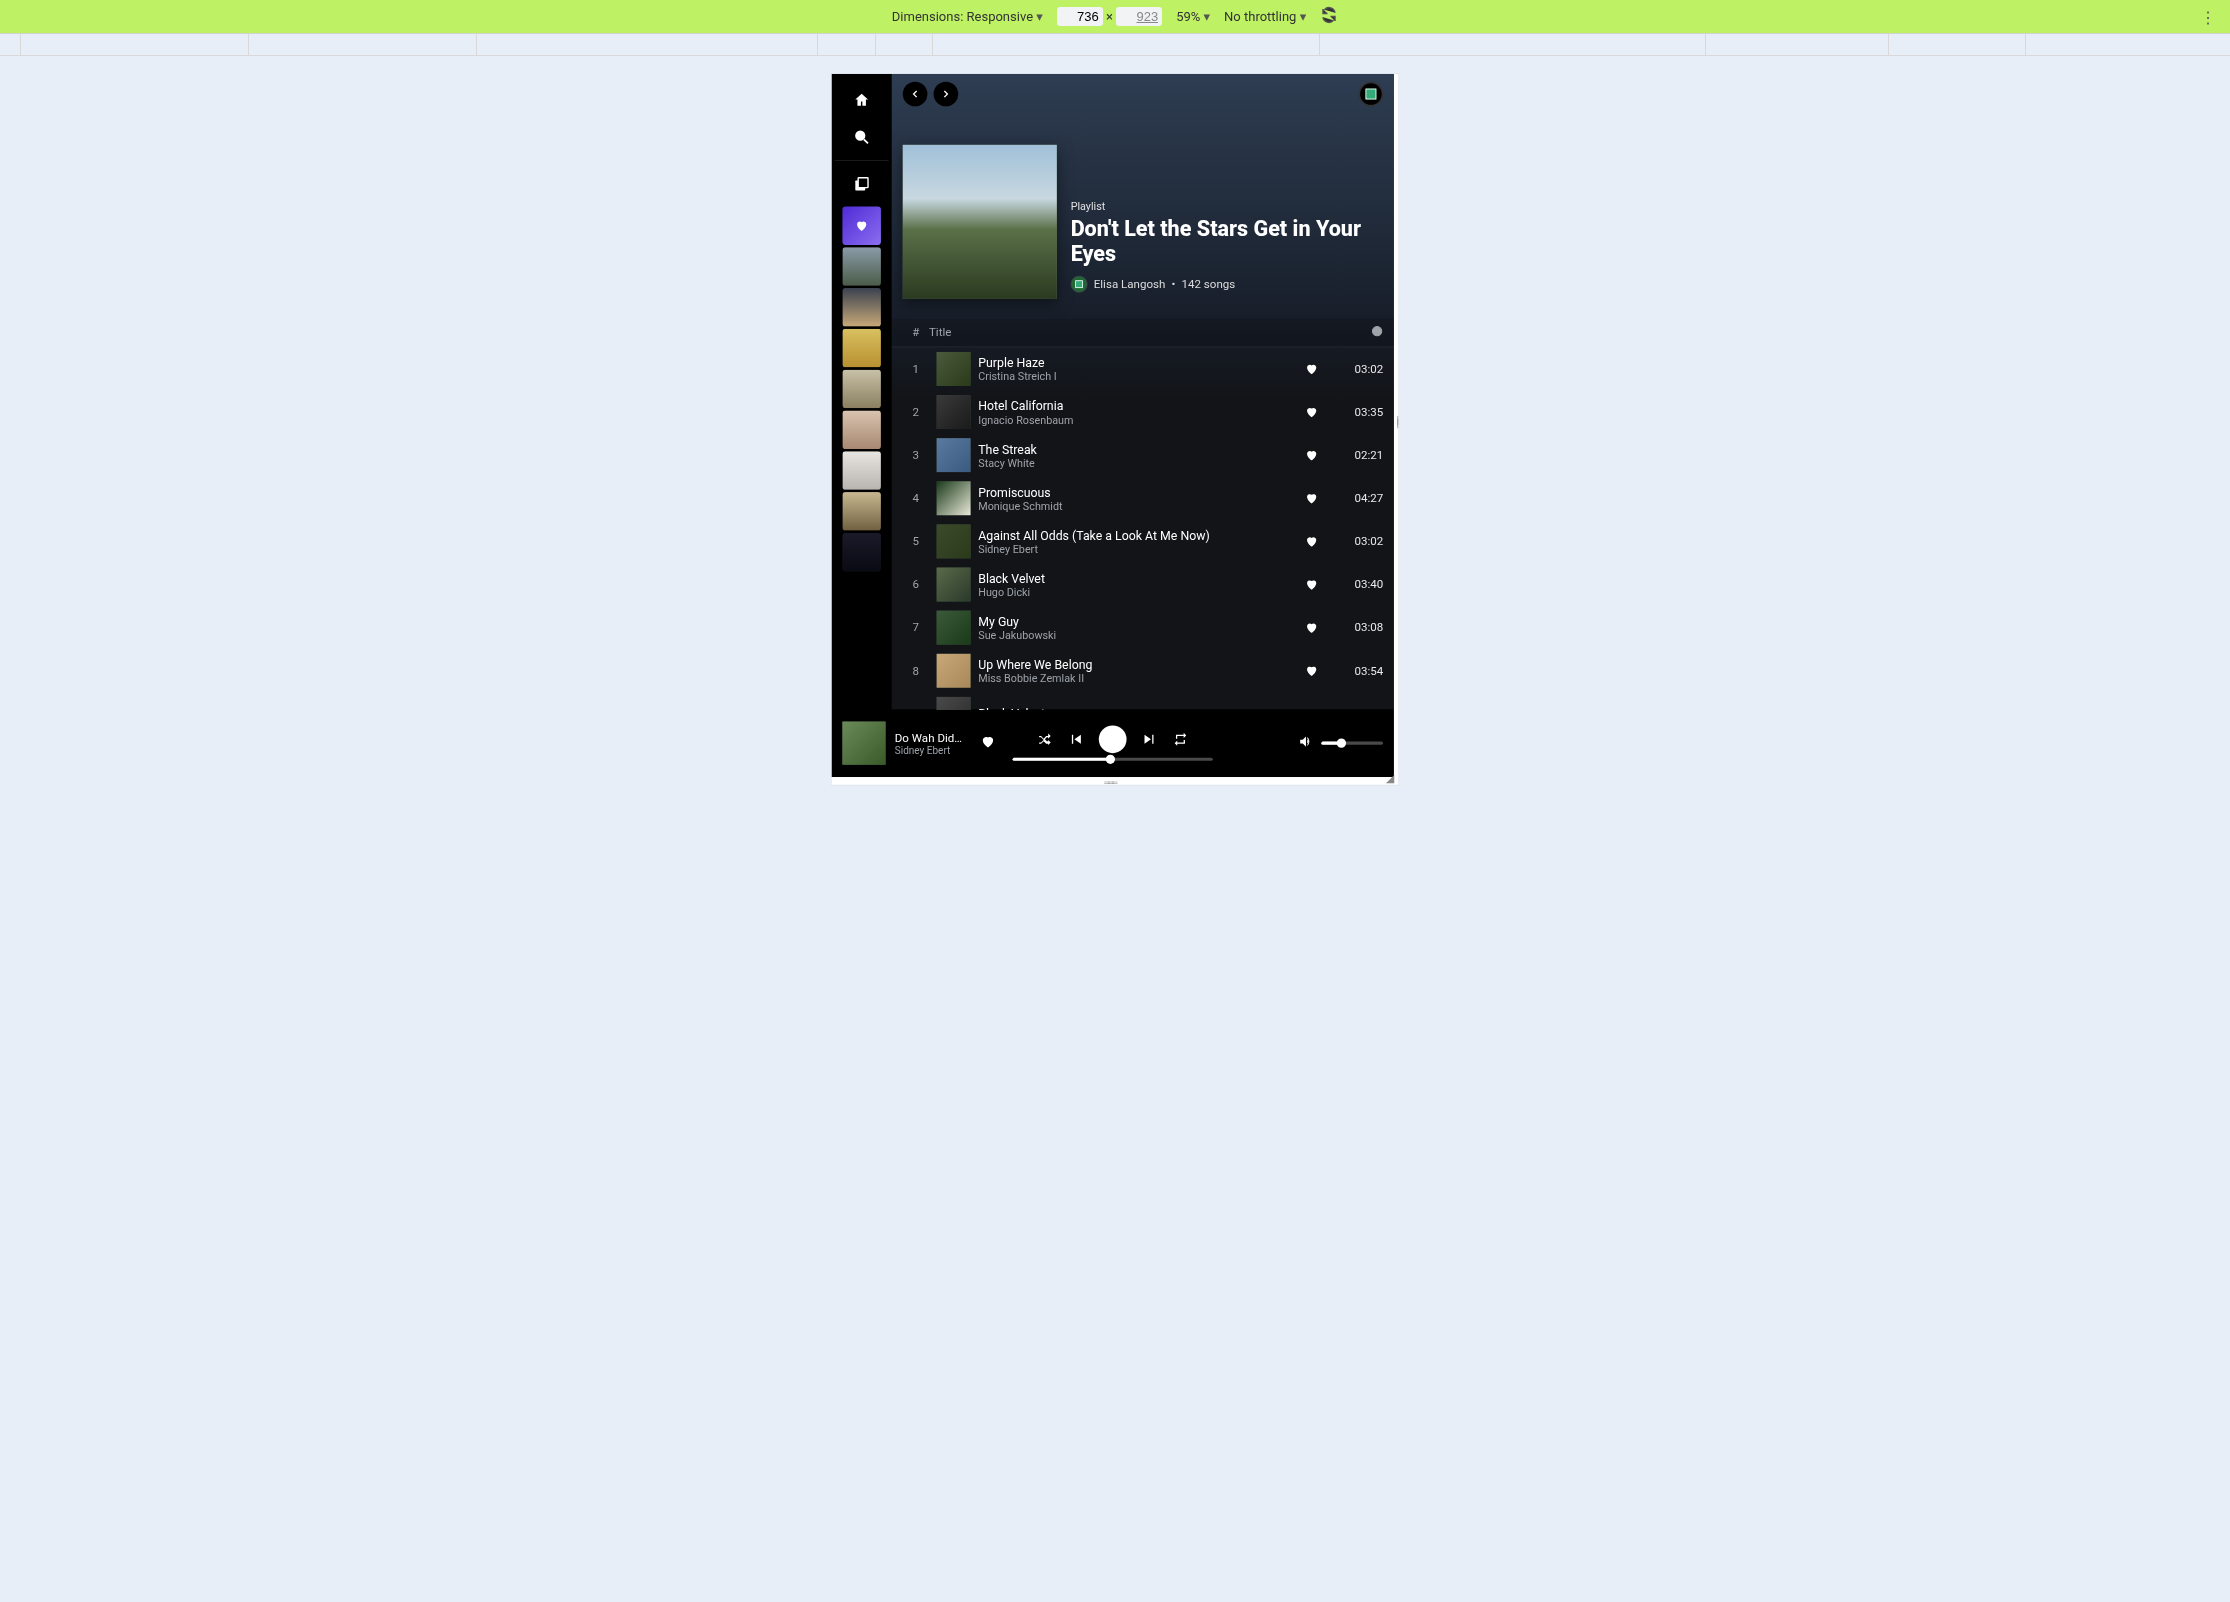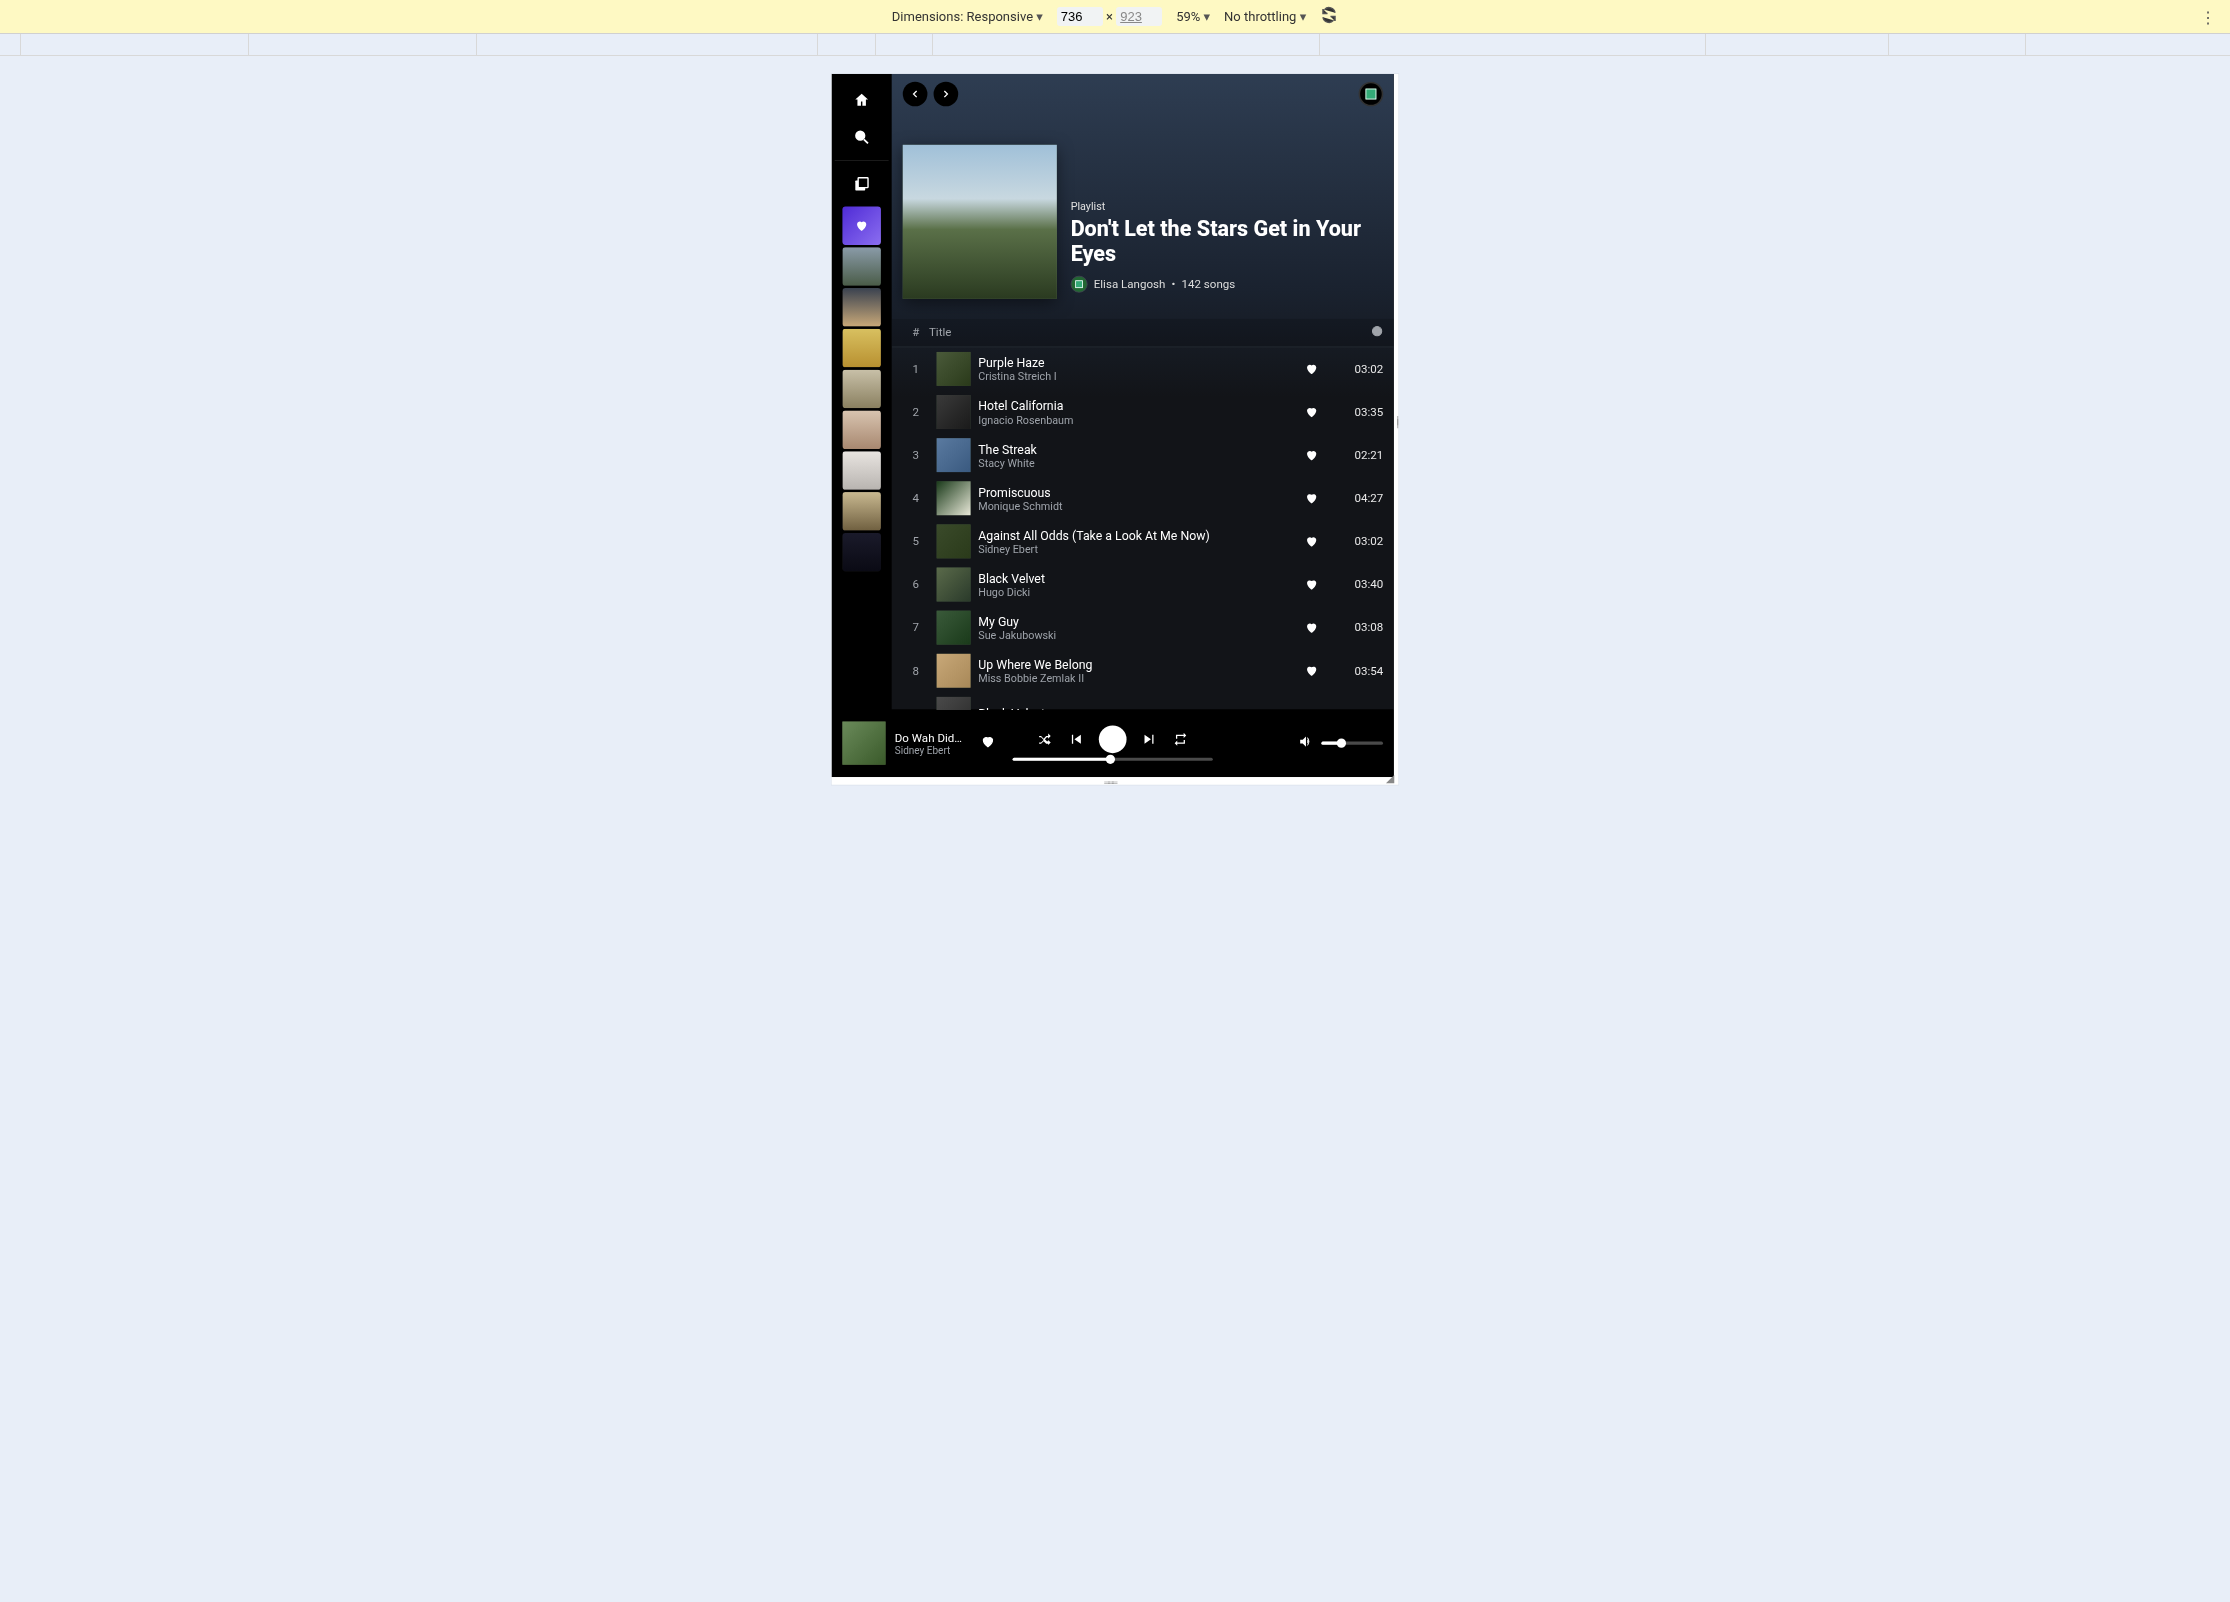--- a/index.html
+++ b/index.html
@@ -4,42 +4,42 @@
 <style>
 * { margin: 0; padding: 0; box-sizing: border-box; }
 body {
   font-family: -apple-system, BlinkMacSystemFont, "Segoe UI", Roboto, sans-serif;
   background: #e8eef8;
   overflow: hidden;
   height: 100vh;
 }
 .devtools-bar {
   height: 34px;
-  background: #fef9c3;
+  background: #bef264;
   border-bottom: 1px solid #d0d0d0;
   display: flex;
   align-items: center;
   justify-content: center;
   font-size: 13px;
   color: #333;
   gap: 14px;
   position: relative;
 }
 .devtools-bar .kebab {
   position: absolute;
   right: 14px;
   top: 50%;
   transform: translateY(-50%);
   font-size: 16px;
   color: #555;
 }
 .dim-input {
   width: 46px;
   border: none;
-  text-align: left;
+  text-align: right;
   font-size: 13px;
   background: #f1f3f4;
   border-radius: 3px;
   padding: 2px 4px;
 }
 .dropdown-caret::after { content: " ▾"; color: #555; }
 .ruler {
   height: 22px;
   border-bottom: 1px solid #d8d8d8;
   display: flex;

